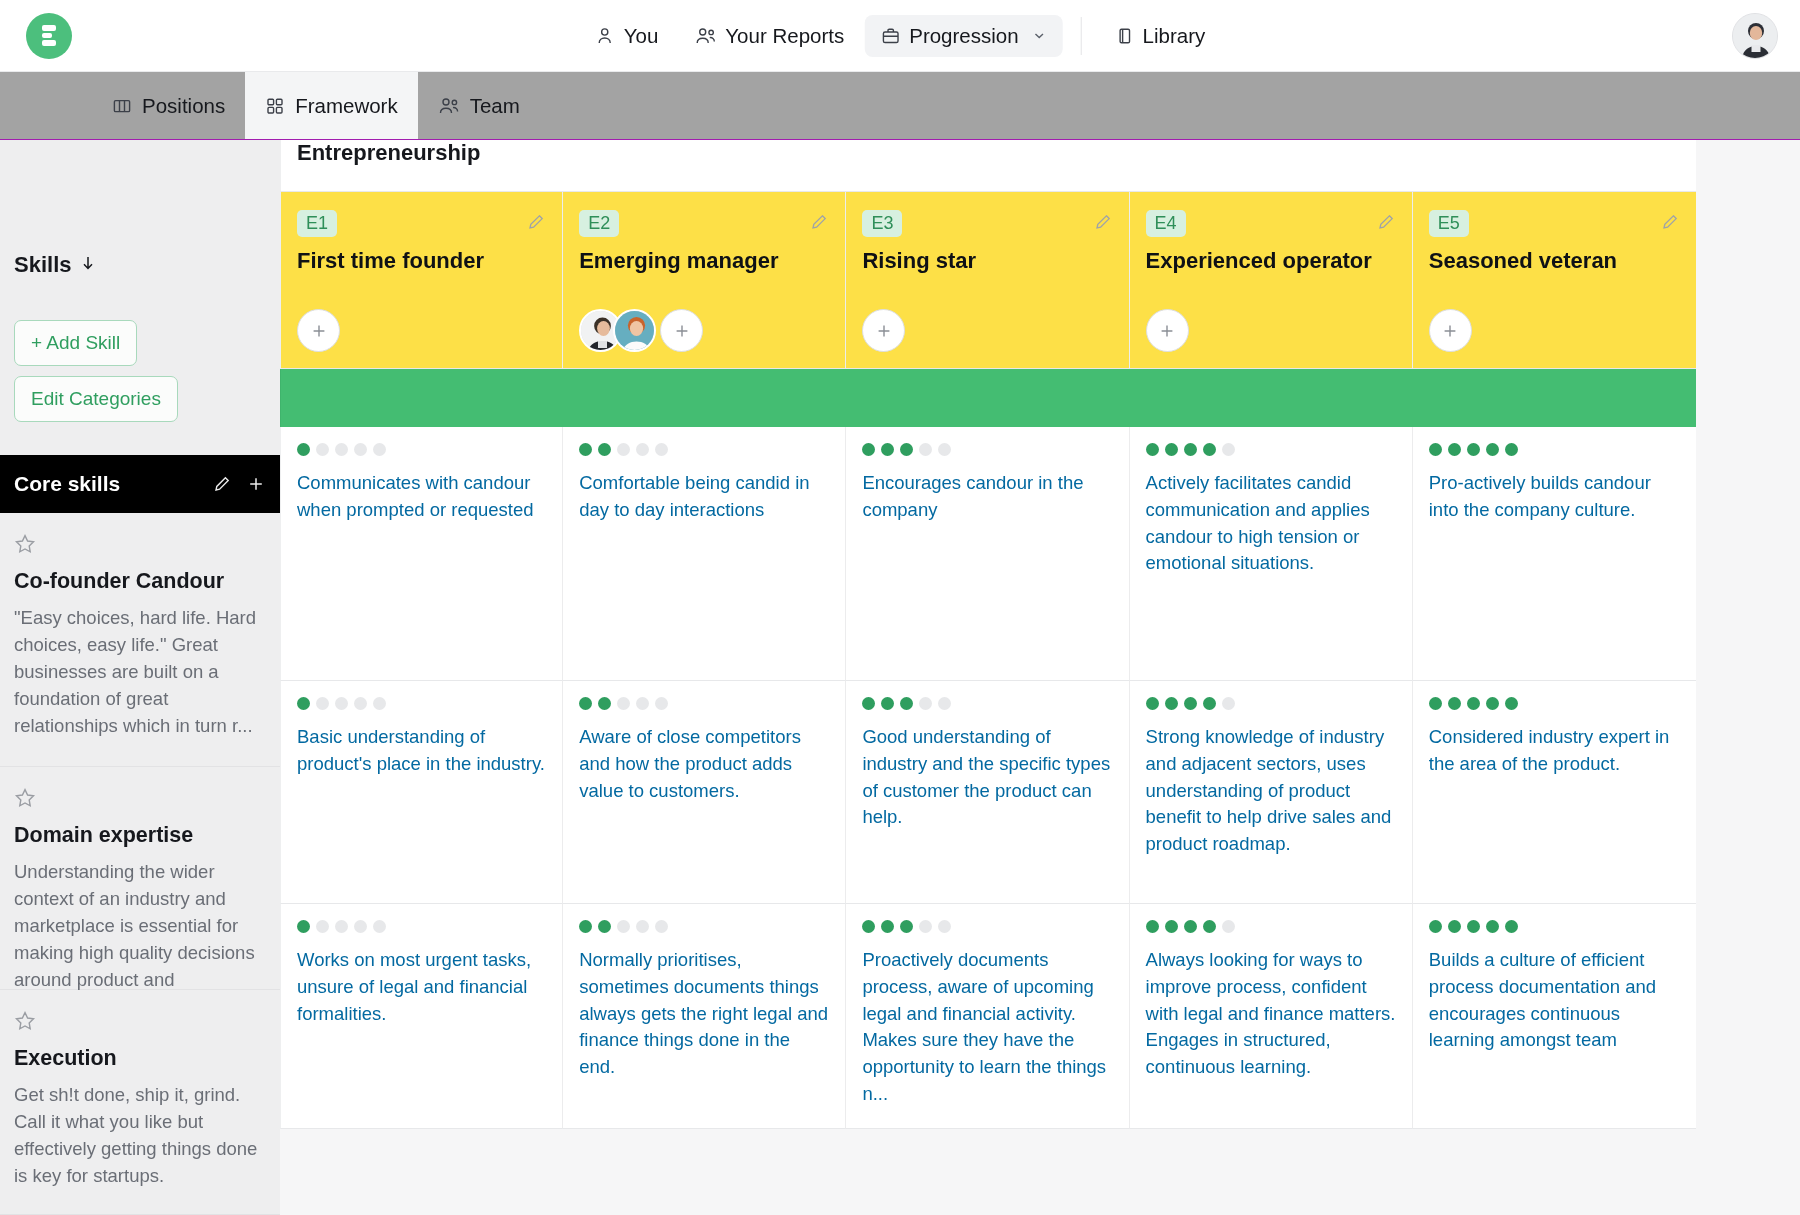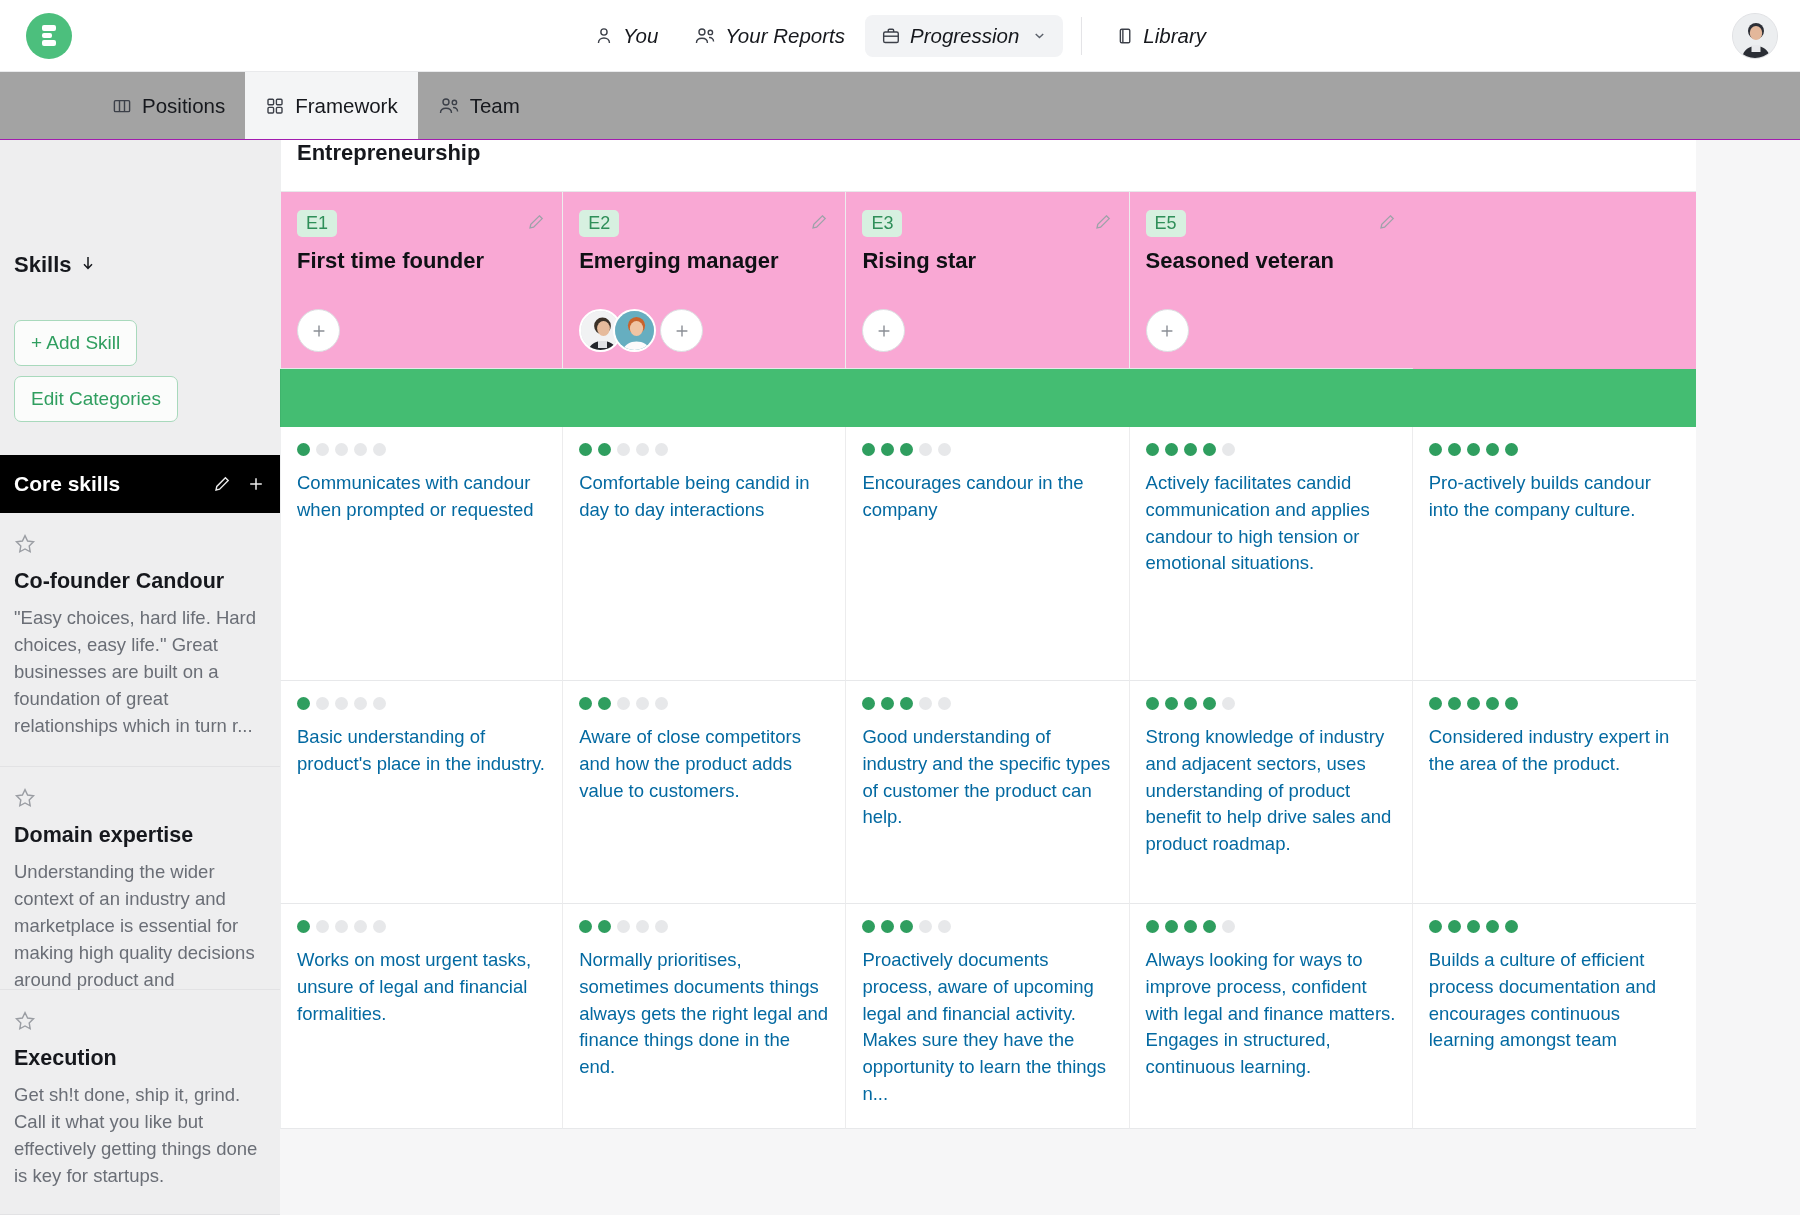--- a/index.html
+++ b/index.html
@@ -38,21 +38,20 @@
     gap: 4px;
   }
   .nav-item {
     display: flex; align-items: center; gap: 9px;
     padding: 9px 16px;
     border-radius: 8px;
     font-size: 20.5px;
     color: #16181d;
     cursor: pointer;
     white-space: nowrap;
-    font-style: italic;
   }
   .nav-item.active { background: #f2f3f5; }
   .nav-sep {
     width: 1px; height: 38px; background: #e3e4e7; margin: 0 14px;
   }
   .nav-icon { display:flex; align-items:center; color:#3c4049; }
   .chev { margin-left: 4px; display:flex; align-items:center; color:#5c616b; }
 
   .avatar-top {
     position: absolute; right: 22px; top: 50%;
@@ -159,21 +158,21 @@
   .track-head {
     background: #ffffff;
     border-bottom: 1px solid #e8e9eb;
     border-left: 1px solid #eeeff0;
     height: 52px;
     display: flex; align-items: flex-start;
     padding-left: 16px;
   }
   .track-title { font-size: 22px; font-weight: bold; color: #16181d; }
 
-  .lvl-row { display: flex; background: #f9a8d4; }
+  .lvl-row { display: flex; background: #fde047; }
   .lvl-card {
     width: 283.2px;
     flex: 0 0 283.2px;
     border-right: 1px solid #eceded;
     border-bottom: 1px solid #e7e8ea;
     padding: 18px 16px 0 16px;
     height: 177px;
     position: relative;
   }
   .lvl-card:first-child { border-left: 1px solid #eeeff0; }
@@ -449,20 +448,29 @@
             </div></div>
           <div class="lvl-card"><span class="lvl-tag">E3</span><span class="pencil"><svg width="20" height="20" viewBox="0 0 20 20" fill="none" stroke="#9ea2a9" stroke-width="1.3">
                 <path d="M13.4 3.8l2.8 2.8L7.6 15.2 4 16l.8-3.6z"></path>
               </svg></span><div class="lvl-name">Rising star</div><div class="lvl-people">
               <div class="addp" style="margin-left: 0px;">
                 <svg width="18" height="18" viewBox="0 0 18 18" fill="none" stroke="#8a8e95" stroke-width="1.4">
                   <path d="M9 3.6v10.8M3.6 9h10.8"></path>
                 </svg>
               </div>
             </div></div>
+          <div class="lvl-card"><span class="lvl-tag">E4</span><span class="pencil"><svg width="20" height="20" viewBox="0 0 20 20" fill="none" stroke="#9ea2a9" stroke-width="1.3">
+                <path d="M13.4 3.8l2.8 2.8L7.6 15.2 4 16l.8-3.6z"></path>
+              </svg></span><div class="lvl-name">Experienced operator</div><div class="lvl-people">
+              <div class="addp" style="margin-left: 0px;">
+                <svg width="18" height="18" viewBox="0 0 18 18" fill="none" stroke="#8a8e95" stroke-width="1.4">
+                  <path d="M9 3.6v10.8M3.6 9h10.8"></path>
+                </svg>
+              </div>
+            </div></div>
           <div class="lvl-card"><span class="lvl-tag">E5</span><span class="pencil"><svg width="20" height="20" viewBox="0 0 20 20" fill="none" stroke="#9ea2a9" stroke-width="1.3">
                 <path d="M13.4 3.8l2.8 2.8L7.6 15.2 4 16l.8-3.6z"></path>
               </svg></span><div class="lvl-name">Seasoned veteran</div><div class="lvl-people">
               <div class="addp" style="margin-left: 0px;">
                 <svg width="18" height="18" viewBox="0 0 18 18" fill="none" stroke="#8a8e95" stroke-width="1.4">
                   <path d="M9 3.6v10.8M3.6 9h10.8"></path>
                 </svg>
               </div>
             </div></div>
         </div>

